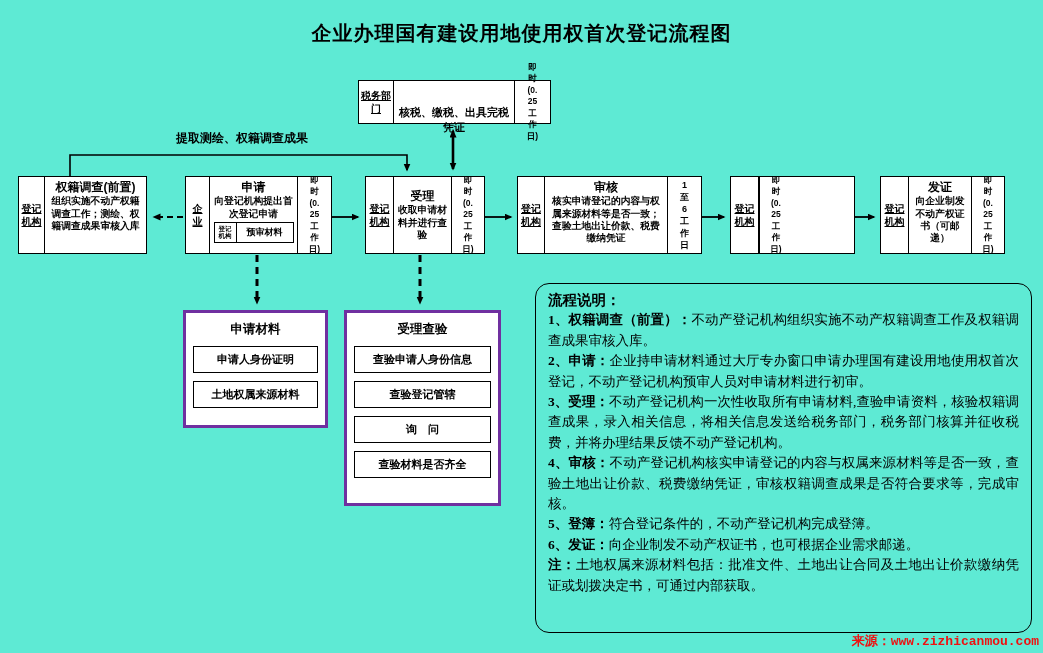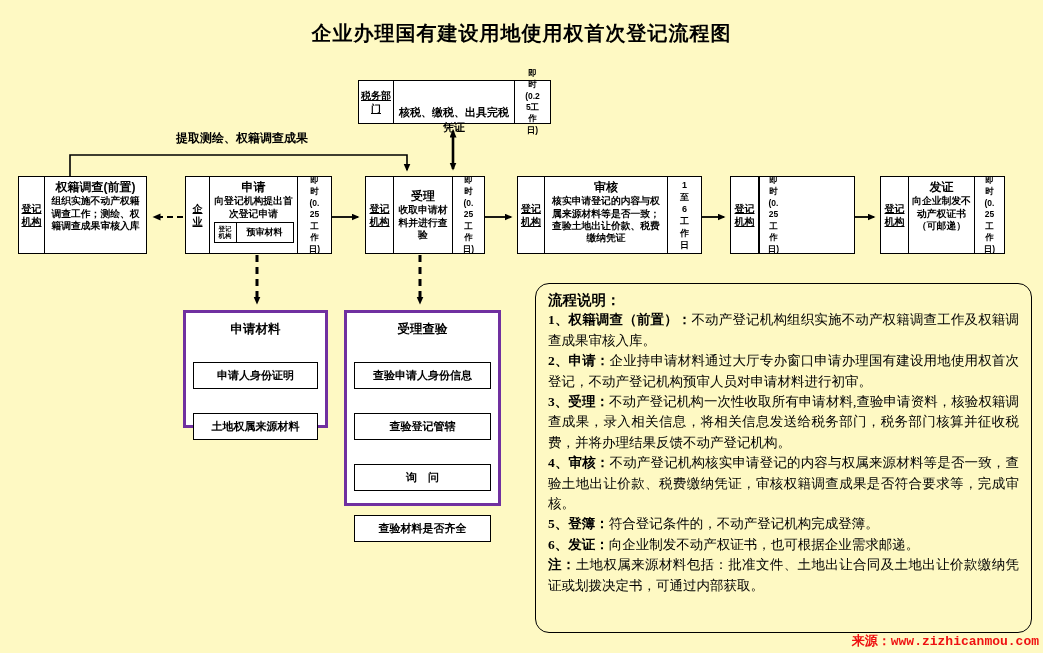--- a/index.html
+++ b/index.html
@@ -2,21 +2,21 @@
 <html><head>
 <meta charset="utf-8">
 <style>
   :root{
     --purple:#7030a0;
     --red:#ee1111;
     --ink:#000;
   }
   html,body{margin:0;padding:0;background:#fff;}
   .canvas{
-    position:relative;width:1043px;height:653px;background:#fef9c3;overflow:hidden;
+    position:relative;width:1043px;height:653px;background:#5eead4;overflow:hidden;
     font-family:"Liberation Sans",sans-serif;color:var(--ink);
   }
   .pagetitle{
     position:absolute;top:20px;left:0;width:100%;text-align:center;
     font-size:20px;font-weight:bold;letter-spacing:1px;
   }
   
   .wires{position:absolute;left:0;top:0;width:1043px;height:653px;pointer-events:none;}
 
   
@@ -30,21 +30,21 @@
   }
   .col-main{
     flex:1;display:flex;flex-direction:column;align-items:center;justify-content:flex-start;
     padding:3px 3px;text-align:center;box-sizing:border-box;min-width:0;
   }
   .col-main .t{font-size:12px;font-weight:bold;line-height:1.2;}
   .col-main .b{font-size:9.8px;font-weight:600;line-height:1.25;margin-top:1px;}
   .col-time{
     border-left:1.6px solid var(--ink);display:flex;align-items:center;justify-content:center;
     text-align:center;font-size:8.5px;font-weight:bold;line-height:1.35;word-break:break-all;
-    padding:0 10px;box-sizing:border-box;
+    padding:0 16px;box-sizing:border-box;
   }
   .subbox{
     display:flex;border:1.5px solid var(--ink);margin-top:2px;width:80px;box-sizing:border-box;background:#fff;
   }
   .subbox .sa{
     width:22px;border-right:1.5px solid var(--ink);font-size:6.5px;font-weight:bold;
     display:flex;align-items:center;justify-content:center;text-align:center;line-height:1.2;padding:1px;box-sizing:border-box;
   }
   .subbox .sl{flex:1;font-size:9px;font-weight:bold;display:flex;align-items:center;justify-content:center;padding:3px 1px;}
 
@@ -52,21 +52,21 @@
   .taxbox{position:absolute;left:358px;top:80px;width:193px;height:44px;border:1.6px solid var(--ink);display:flex;box-sizing:border-box;background:#fff;}
   .taxbox .col-main{justify-content:center;margin-top:35px;}
   .taxbox .t{font-size:11px;font-weight:bold;line-height:1.35;}
 
   .extract-label{position:absolute;left:176px;top:130px;font-size:12px;font-weight:bold;}
 
   
   .pbox{position:absolute;border:3px solid var(--purple);background:#fff;box-sizing:border-box;}
   .pbox .ph{text-align:center;font-weight:bold;font-size:12.5px;margin-top:8px;}
   .pitem{
-    border:1.6px solid var(--ink);margin:24px auto 0 auto;text-align:center;
+    border:1.6px solid var(--ink);margin:8px auto 0 auto;text-align:center;
     font-weight:bold;font-size:11px;padding:5px 0;background:#fff;box-sizing:border-box;
   }
 
   
   .notes{
     position:absolute;left:535px;top:283px;width:497px;height:350px;
     border:1.6px solid var(--ink);border-radius:14px;box-sizing:border-box;
     padding:6px 12px 4px 12px;font-family:"Liberation Serif",serif;
     font-size:13.5px;line-height:20.4px;text-align:justify;
   }

